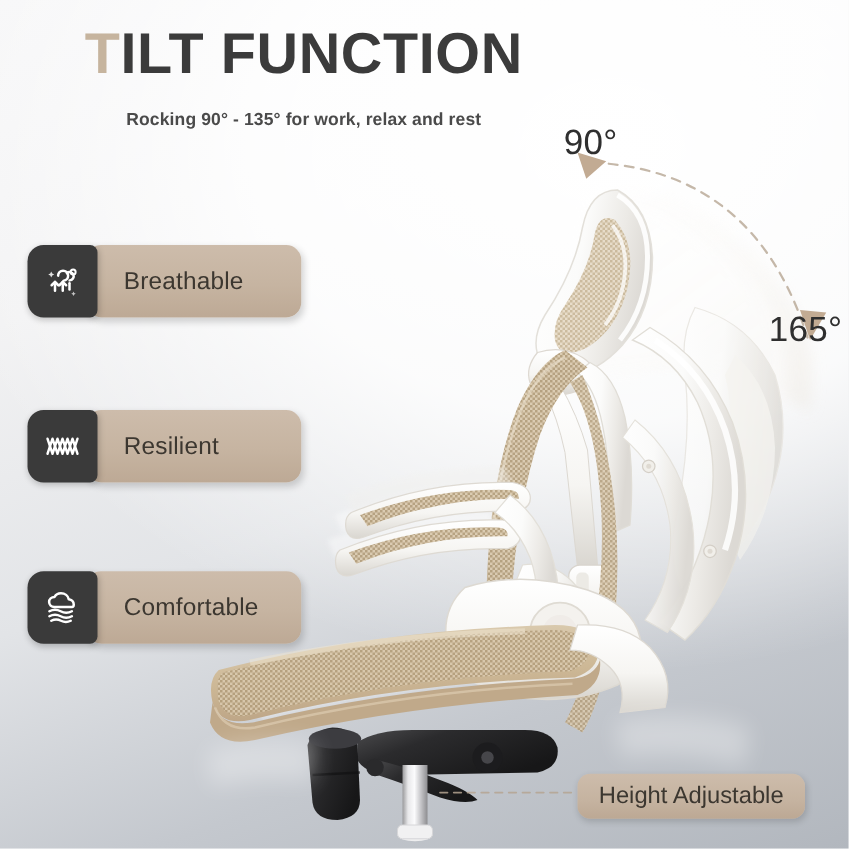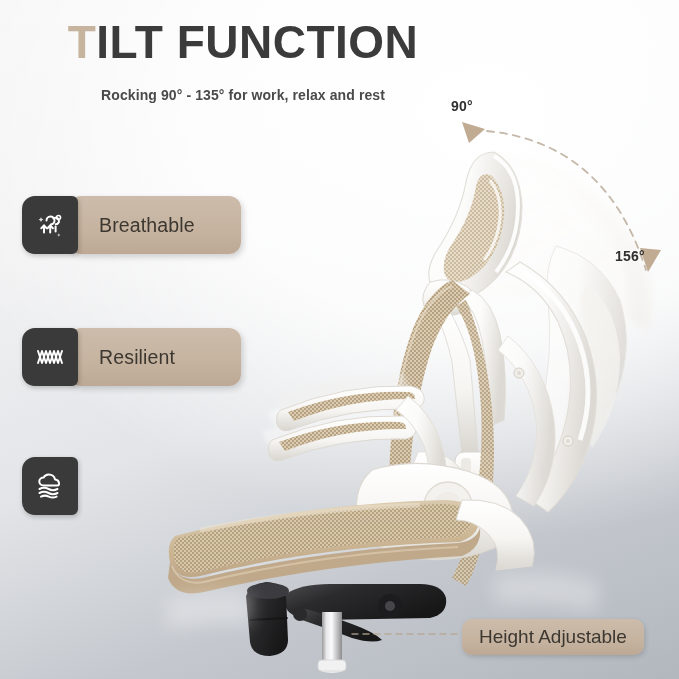--- a/index.html
+++ b/index.html
@@ -96,25 +96,24 @@
     text-align: right;
   }
 
   #badge-breathable { left: 22px; top: 196px; }
   #badge-resilient  { left: 22px; top: 328px; }
   #badge-comfortable{ left: 22px; top: 457px; }
 
   
   .angle-label {
     position: absolute;
-    font-size: 14px;
+    font-size: 28px;
     color: #2f2f2f;
     letter-spacing: 0.2px;
     white-space: nowrap;
-    font-weight: bold;
   }
   #angle-90  { left: 451px; top: 98px; }
   #angle-135 { left: 615px; top: 248px; }
 
   
   #callout-height {
     position: absolute;
     left: 462px;
     top: 619px;
     height: 36px;
@@ -410,22 +409,25 @@
     <div class="badge-icon">
       <svg width="34" height="34" viewBox="0 0 34 34">
         <path d="M10.5 16.5c-2.4 0-4.2-1.7-4.2-3.9s1.9-4 4.3-4c.9-1.9 2.9-3.1 5.2-3.1 3.1 0 5.7 2.1 6.2 4.9 2.3.3 4 2 4 4.1 0 1.1-.6 2-1.4 2z" fill="none" stroke="#ffffff" stroke-width="2" stroke-linejoin="round"></path>
         <g fill="none" stroke="#ffffff" stroke-width="2" stroke-linecap="round">
           <path d="M6.5 20c3-1.6 6-1.6 9 0s6 1.6 9 0"></path>
           <path d="M6.5 24c3-1.6 6-1.6 9 0s6 1.6 9 0"></path>
           <path d="M8 27.6c2.6-1.3 5.2-1.3 7.8 0s5.2 1.3 7.8 0"></path>
         </g>
       </svg>
     </div>
+    <div class="badge-pill">
+      <span>Comfortable</span>
+    </div>
   </div>
 
   <div class="angle-label" id="angle-90">90°</div>
-  <div class="angle-label" id="angle-135">156°</div>
+  <div class="angle-label" id="angle-135">165°</div>
 
   <div id="callout-height">
     <span>Height Adjustable</span>
   </div>
 
 </div>
 
 </body></html>

